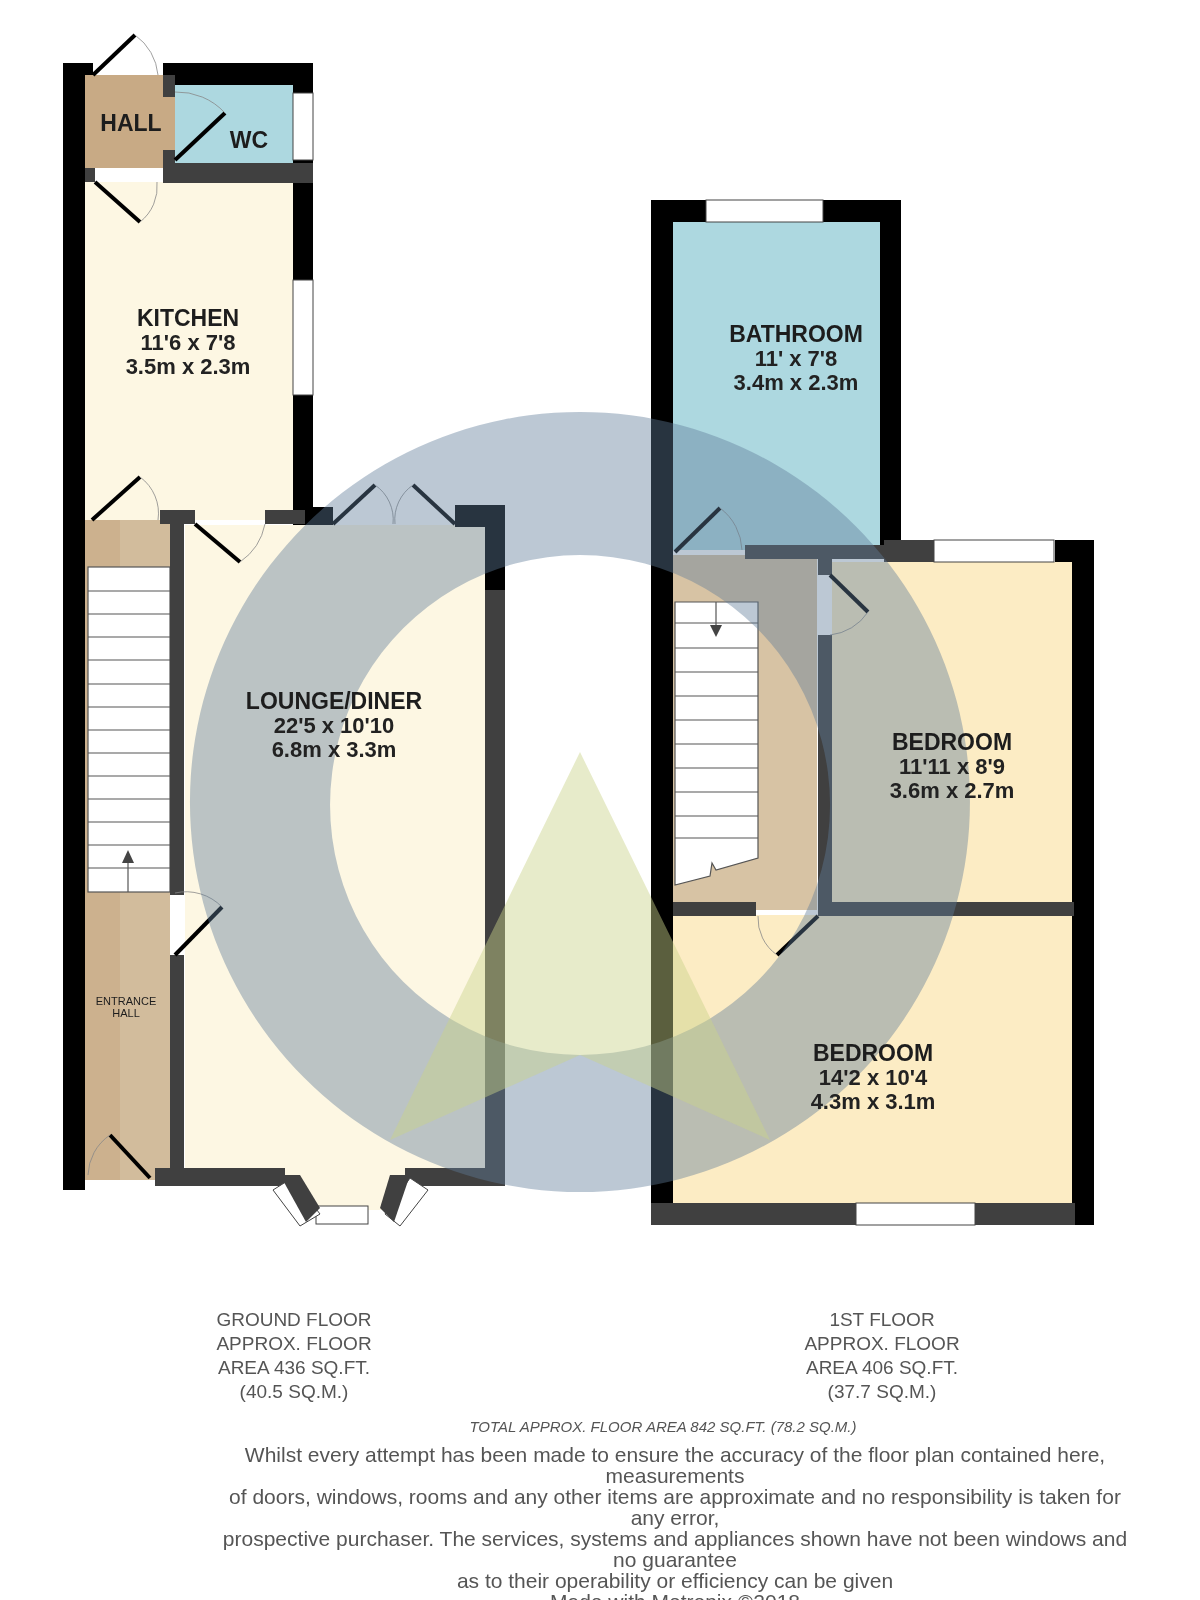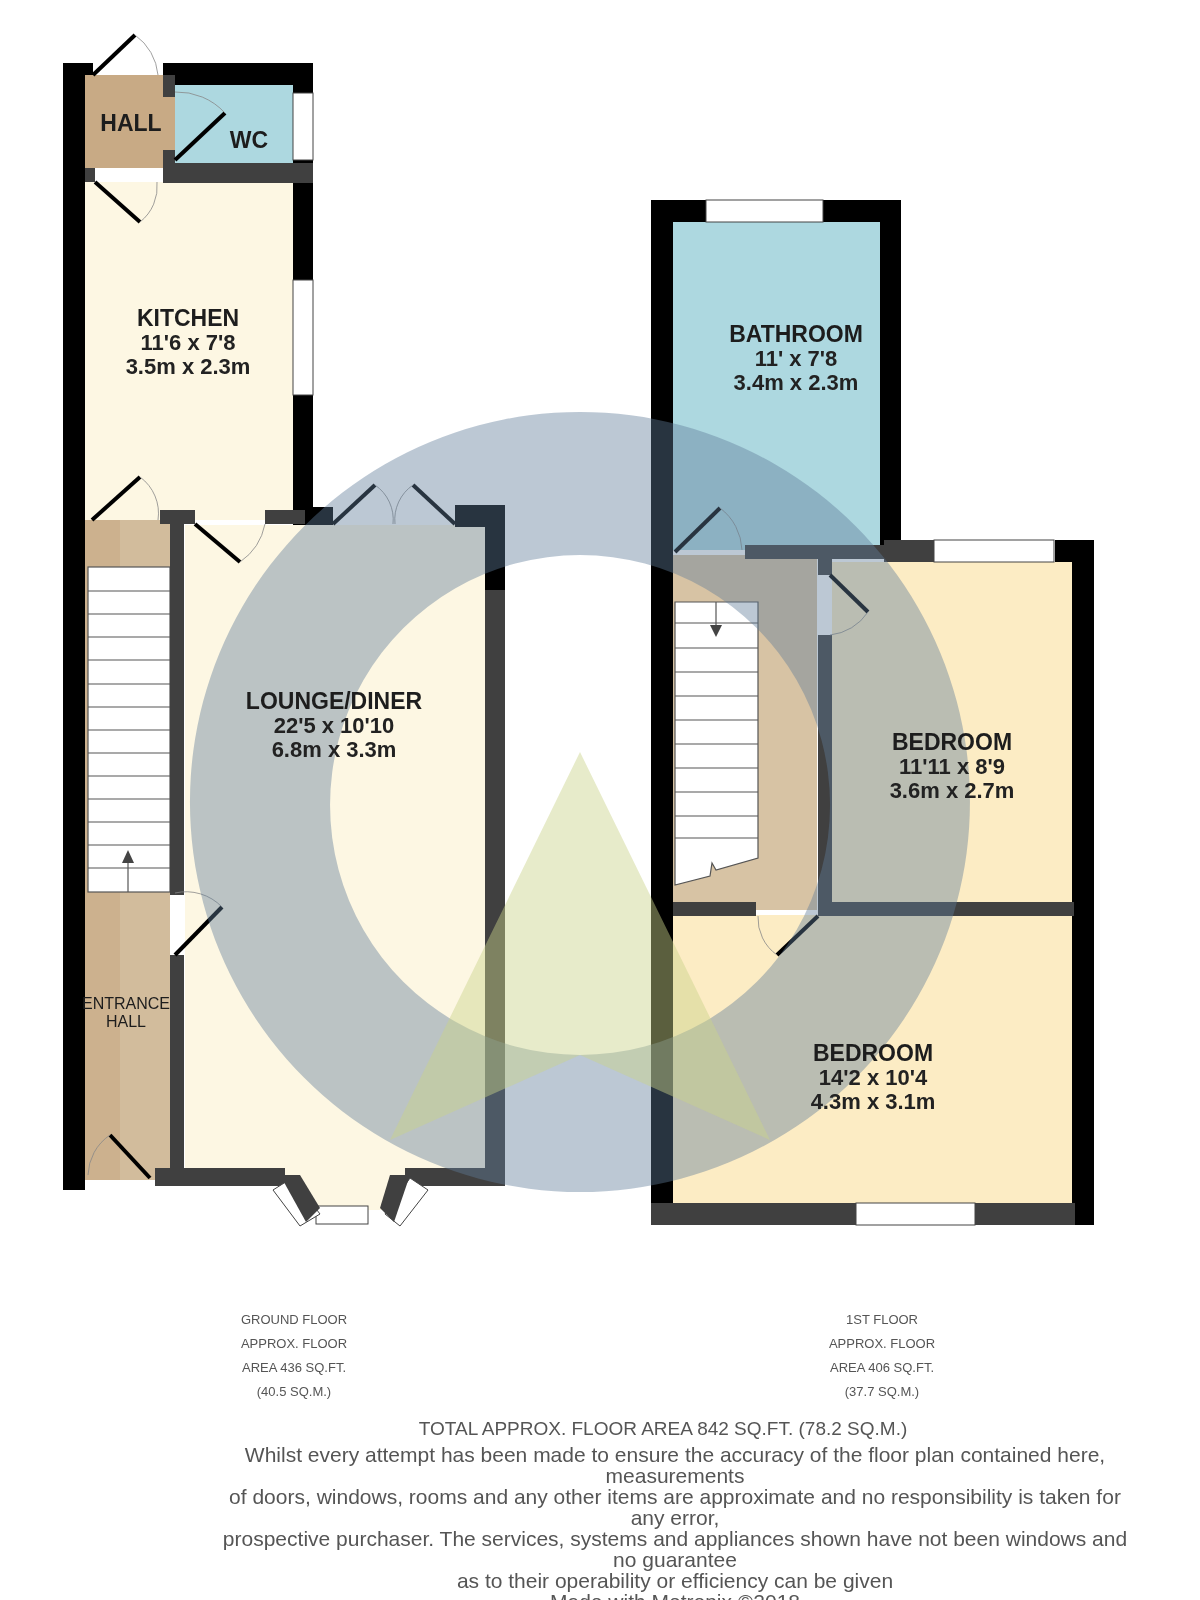--- a/index.html
+++ b/index.html
@@ -1,24 +1,24 @@
 <!DOCTYPE html>
 <html><head>
 <meta charset="utf-8">
 <style>
   html, body { margin: 0; padding: 0; background: #ffffff; }
   body { width: 1200px; height: 1600px; position: relative; overflow: hidden; font-family: "Liberation Sans", sans-serif; }
   #plan { position: absolute; left: 0; top: 0; width: 1200px; height: 1260px; }
   .room-label { position: absolute; text-align: center; font-family: "Liberation Sans", sans-serif; font-weight: bold; color: #1d1d1d; line-height: 1.1; transform: translateX(-50%); white-space: nowrap; }
   .room-label .name { font-size: 23px; display: block; }
   .room-label .dim { font-size: 22px; display: block; color: #222; }
-  .room-label.small .name { font-size: 16px; font-weight: normal; }
-  .caption { position: absolute; text-align: center; color: #555; font-size: 13px; line-height: 24px; transform: translateX(-50%); white-space: nowrap; font-family: "Liberation Sans", sans-serif; }
+  .room-label.small .name { font-size: 11px; font-weight: normal; }
+  .caption { position: absolute; text-align: center; color: #555; font-size: 19px; line-height: 24px; transform: translateX(-50%); white-space: nowrap; font-family: "Liberation Sans", sans-serif; }
   .caption span { display: block; }
-  #total { position: absolute; left: 663px; top: 1418px; transform: translateX(-50%); font-size: 19px; color: #555; white-space: nowrap; }
+  #total { position: absolute; left: 663px; top: 1418px; transform: translateX(-50%); font-size: 15px; color: #555; white-space: nowrap; font-style: italic; }
   #disclaimer { position: absolute; left: 220px; width: 910px; top: 1444px; text-align: center; color: #555; font-size: 21px; line-height: 21px; }
   #disclaimer span { display: block; }
 </style>
 </head>
 <body>
 
 <svg id="plan" width="1200" height="1260" viewBox="0 0 1200 1260" xmlns="http://www.w3.org/2000/svg">
 
   <g>
 

